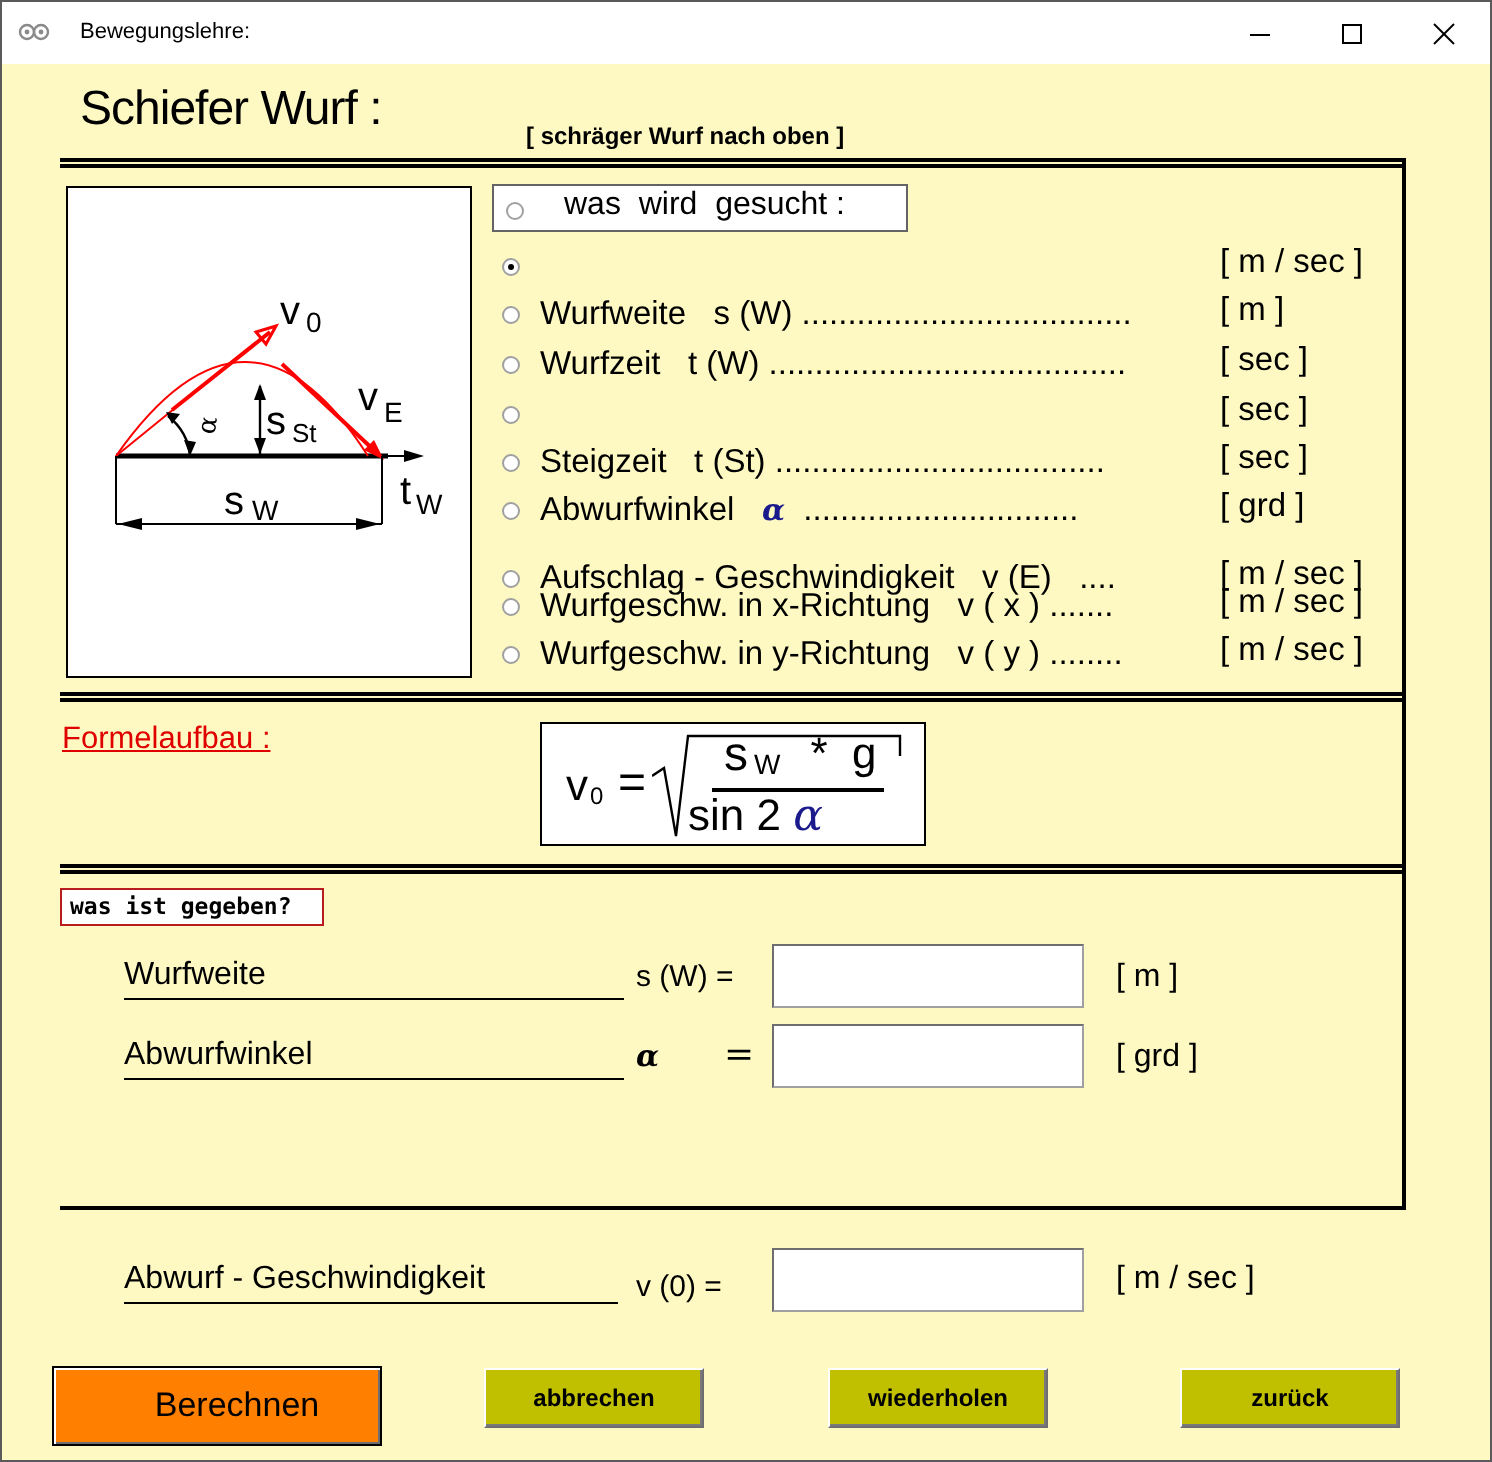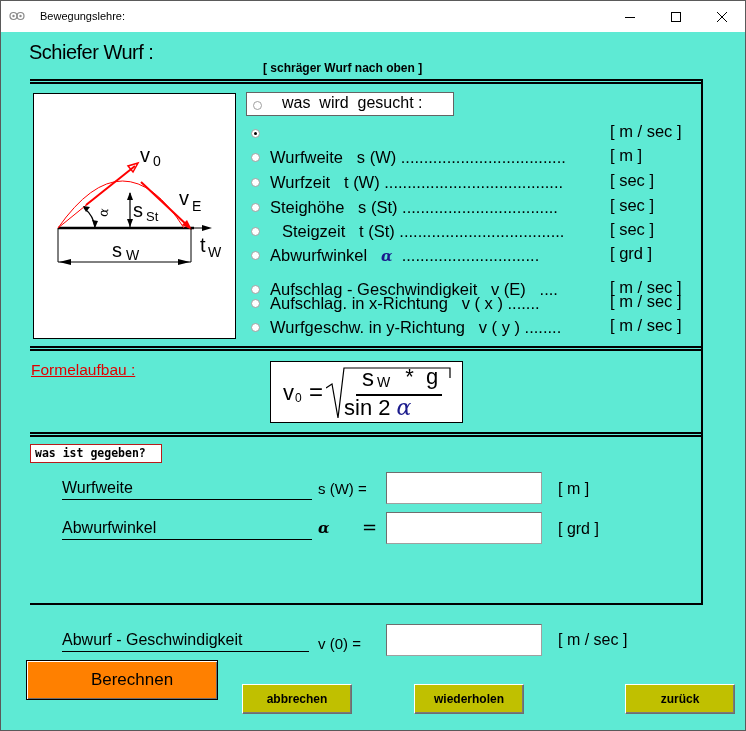--- a/index.html
+++ b/index.html
@@ -1,23 +1,23 @@
 <!DOCTYPE html>
 <html><head>
 <meta charset="utf-8">
 <style>
   html, body { margin:0; padding:0; }
   body { width:746px; height:731px; background:#f0f0f0; font-family:"Liberation Sans", sans-serif; position:relative; overflow:hidden; }
-  .window { position:absolute; left:0; top:0; width:744px; height:729px; border:1px solid #5a5a5a; background:#5eead4; }
+  .window { position:absolute; left:0; top:0; width:744px; height:729px; border:1px solid #5a5a5a; background:#fef9c3; }
   .titlebar { position:absolute; left:0; top:0; width:744px; height:31px; background:#fff; }
   .title-icon { position:absolute; left:8px; top:9px; width:16px; height:12px; }
   .title-text { position:absolute; left:39px; top:9px; font-size:11px; color:#000; }
   .win-btn { position:absolute; top:0; width:46px; height:31px; display:flex; align-items:center; justify-content:center; }
   .abs { position:absolute; }
-  .heading { left:28px; top:40px; font-size:20px; color:#000; letter-spacing:-0.5px; }
+  .heading { left:39px; top:40px; font-size:24px; color:#000; letter-spacing:-0.5px; }
   .subheading { left:262px; top:60px; font-size:12px; font-weight:bold; color:#000; }
   .hline2 { position:absolute; height:5px; border-top:2px solid #000; border-bottom:2px solid #000; box-sizing:border-box; }
   .hline { position:absolute; height:0; border-top:2px solid #000; }
   .vline { position:absolute; width:0; border-left:2px solid #000; }
   .diagram { left:32px; top:92px; width:203px; height:246px; background:#fff; border:1px solid #000; box-sizing:border-box; }
   .search-box { left:245px; top:91px; width:208px; height:24px; border:1px solid #646464; background:#fff; box-sizing:border-box; }
   .radio { width:9px; height:9px; border-radius:50%; border:1px solid #a0a0a0; background:#fff; box-sizing:border-box; position:absolute; }
   .radio.checked::after { content:""; position:absolute; left:2px; top:2px; width:3px; height:3px; border-radius:50%; background:#000; }
   .opt { position:absolute; left:250px; height:22px; width:445px; }
   .opt .radio { left:0; top:6px; }
@@ -26,21 +26,21 @@
   .focused { outline:1px dotted #000; outline-offset:0; }
   .alpha { color:#1a1a8c; font-style:italic; font-family:"DejaVu Serif", serif; font-weight:bold; font-size:15px; }
   .formel-label { left:30px; top:360px; font-size:15.5px; color:#e00000; text-decoration:underline; }
   .formula { left:269px; top:360px; width:193px; height:62px; border:1px solid #000; background:#fff; box-sizing:border-box; }
   .given-btn { left:29px; top:443px; width:132px; height:19px; border:1px solid #b91c1c; background:#fff; box-sizing:border-box; font-family:"DejaVu Sans Mono", monospace; font-weight:bold; font-size:11.5px; padding-left:4px; line-height:17px; }
   .field-label { position:absolute; font-size:16px; color:#000; border-bottom:1px solid #000; padding-bottom:2px; }
   .field-sym { position:absolute; font-size:15px; color:#000; }
   .input { position:absolute; width:156px; height:32px; background:#fff; border:1px solid #a0a0a0; border-top-color:#6e6e6e; border-left-color:#6e6e6e; box-sizing:border-box; }
   .field-unit { position:absolute; font-size:16px; color:#000; }
   .btn { position:absolute; box-sizing:border-box; text-align:center; border-top:1px solid #fff; border-left:1px solid #fff; border-right:1px solid #6e6e6e; border-bottom:1px solid #6e6e6e; }
-  .btn-primary { left:25px; top:659px; width:192px; height:40px; background:#ff8000; border:1px solid #000; box-shadow: inset 1px 1px 0 #fff, inset -1px -1px 0 #6e6e6e; font-size:17px; line-height:38px;padding-left:20px; }
+  .btn-primary { left:25px; top:682px; width:165px; height:40px; background:#ff8000; border:1px solid #000; box-shadow: inset 1px 1px 0 #fff, inset -1px -1px 0 #6e6e6e; font-size:17px; line-height:38px;padding-left:20px; }
   .btn-sec { top:683px; width:110px; height:30px; background:#c0c000; font-size:12px; font-weight:bold; line-height:28px; box-shadow: inset -1px -1px 0 #7a7a7a; }
 </style>
 </head>
 <body>
 
 <div class="window">
 
   <div class="titlebar">
     <svg class="title-icon" viewBox="0 0 16 12">
       <circle cx="4.5" cy="6" r="3.5" fill="none" stroke="#8a8a8a" stroke-width="1.2"></circle>
@@ -135,41 +135,40 @@
     <span class="lbl" style="white-space:pre;">Wurfweite   s (W) ....................................</span>
     <span class="unit">[ m ]</span>
   </div>
   <div class="opt" style="top:171px;">
     <span class="radio"></span>
     <span class="lbl" style="white-space:pre;">Wurfzeit   t (W) .......................................</span>
     <span class="unit">[ sec ]</span>
   </div>
   <div class="opt" style="top:196px;">
     <span class="radio"></span>
-    <span class="lbl" style="white-space:pre;">Steighöhe   s (St) ..................................</span>
     <span class="unit">[ sec ]</span>
   </div>
   <div class="opt" style="top:220px;">
     <span class="radio"></span>
-    <span class="lbl" style="white-space:pre;margin-left:12px;">Steigzeit   t (St) ....................................</span>
+    <span class="lbl" style="white-space:pre;">Steigzeit   t (St) ....................................</span>
     <span class="unit">[ sec ]</span>
   </div>
   <div class="opt" style="top:244px;">
     <span class="radio"></span>
     <span class="lbl" style="white-space:pre;"><span>Abwurfwinkel   </span><span class="alpha">α</span><span>  ..............................</span></span>
     <span class="unit">[ grd ]</span>
   </div>
   <div class="opt" style="top:278px;">
     <span class="radio"></span>
     <span class="lbl" style="white-space:pre;">Aufschlag - Geschwindigkeit   v (E)   ....</span>
     <span class="unit">[ m / sec ]</span>
   </div>
   <div class="opt" style="top:292px;">
     <span class="radio"></span>
-    <span class="lbl" style="white-space:pre;">Aufschlag. in x-Richtung   v ( x ) .......</span>
+    <span class="lbl" style="white-space:pre;">Wurfgeschw. in x-Richtung   v ( x ) .......</span>
     <span class="unit">[ m / sec ]</span>
   </div>
   <div class="opt" style="top:316px;">
     <span class="radio"></span>
     <span class="lbl" style="white-space:pre;">Wurfgeschw. in y-Richtung   v ( y ) ........</span>
     <span class="unit">[ m / sec ]</span>
   </div>
 
   <div class="abs formel-label">Formelaufbau :</div>
   <div class="abs formula">
@@ -200,15 +199,15 @@
   <div class="field-unit" style="left:557px; top:519px;">[ grd ]</div>
 
   <div class="field-label" style="left:61px; top:630px; width:247px;">Abwurf - Geschwindigkeit</div>
   <div class="field-sym" style="left:317px; top:634px;">v (0) =</div>
   <input class="input" style="left: 385px; top: 623px;" type="text" readonly="" value="">
   <div class="field-unit" style="left:557px; top:630px;">[ m / sec ]</div>
 
   <div class="btn btn-primary">Berechnen</div>
   <div class="btn btn-sec" style="left:413px;">wiederholen</div>
   <div class="btn btn-sec" style="left:241px;">abbrechen</div>
-  <div class="btn btn-sec" style="left:589px;margin-left:35px;">zurück</div>
+  <div class="btn btn-sec" style="left:589px;">zurück</div>
 
 </div>
 
 </body></html>

